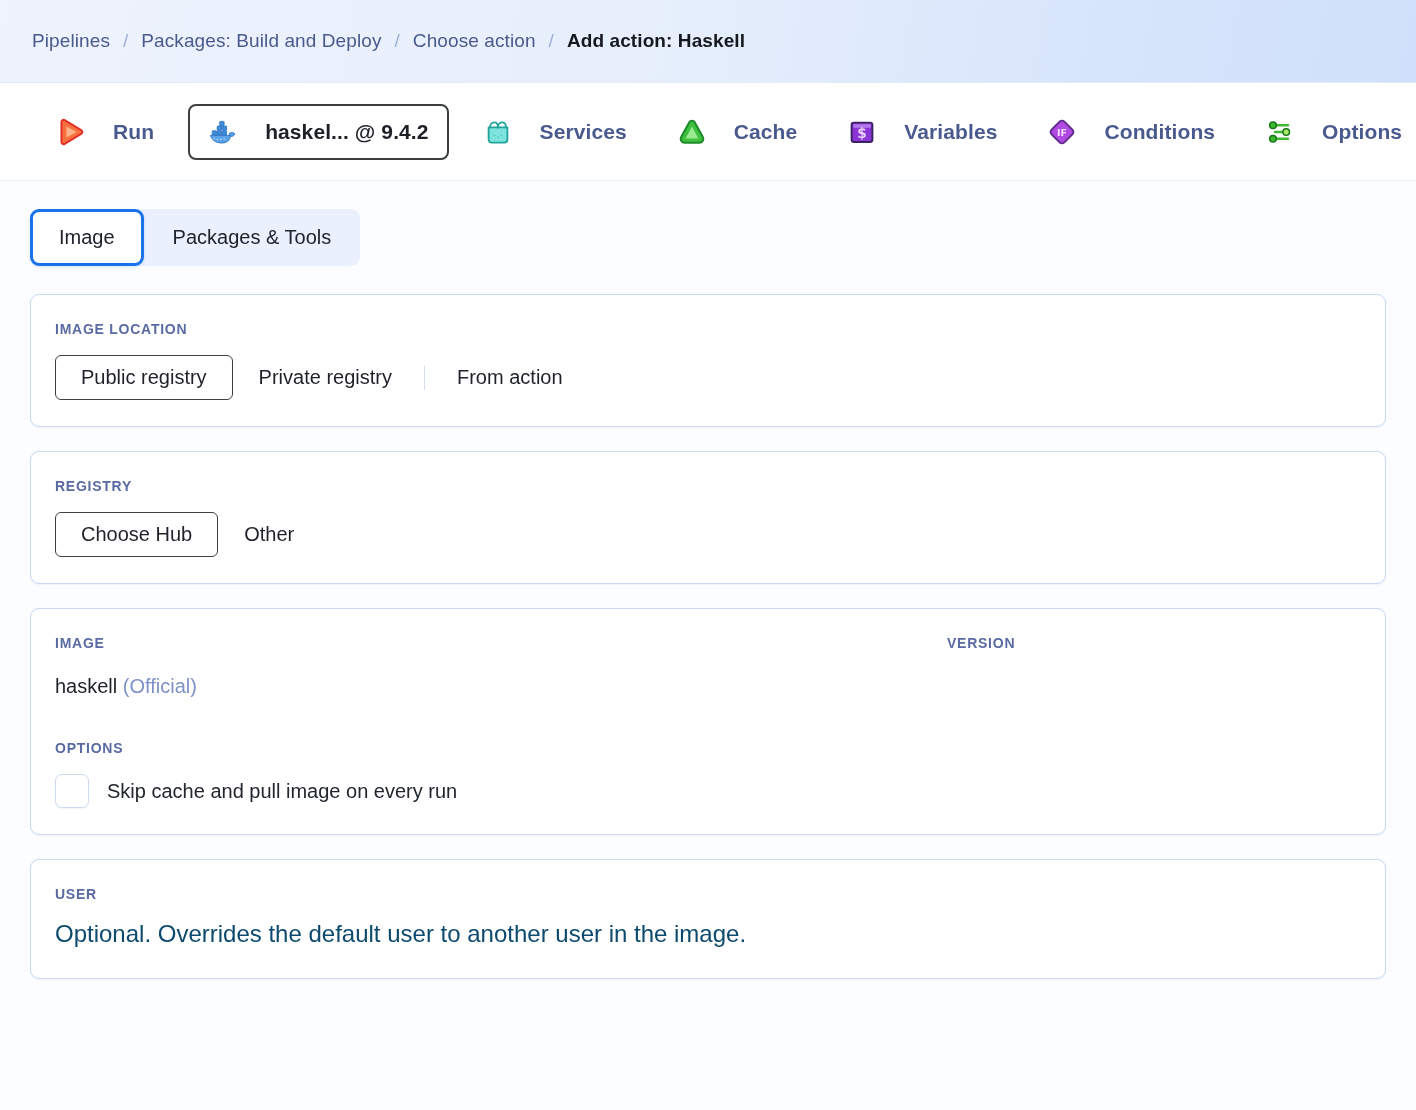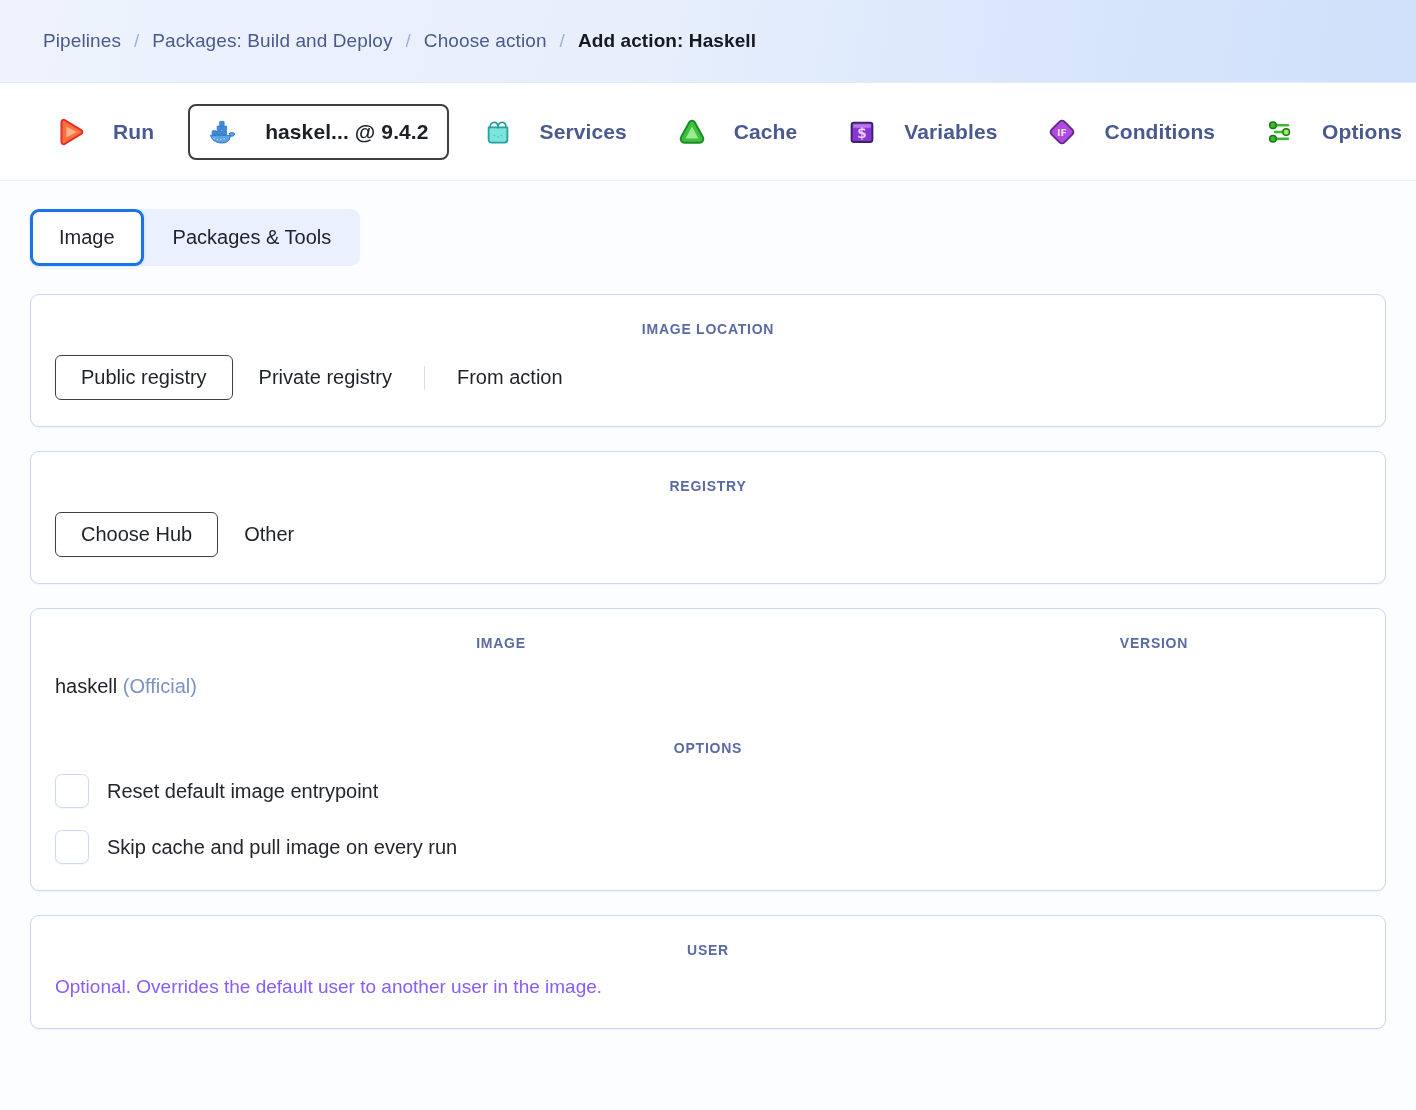--- a/index.html
+++ b/index.html
@@ -14,21 +14,21 @@
     font-family: "Liberation Sans", sans-serif;
     -webkit-font-smoothing: antialiased;
     overflow: hidden;
   }
 
   
   .breadcrumb-bar {
     height: 83px;
     display: flex;
     align-items: center;
-    padding: 0 43px;
+    padding: 0 32px;
     background: linear-gradient(100deg, #eef3fd 0%, #e7effc 45%, #d7e5fb 78%, #cfe0fa 100%);
     border-bottom: 1px solid #e3ebf8;
   }
   .crumb {
     font-size: 19px;
     color: #4a5a8f;
     white-space: nowrap;
     letter-spacing: .1px;
   }
   .crumb.link { cursor: pointer; }
@@ -127,21 +127,20 @@
     margin-bottom: 24px;
     padding: 26px 24px 26px 24px;
   }
   .card-label {
     font-size: 14px;
     letter-spacing: .75px;
     font-weight: 700;
     color: #5a6aa3;
     text-transform: uppercase;
     margin-bottom: 18px;
-    text-align: center;
   }
 
   
   .seg-row {
     display: flex;
     align-items: center;
   }
   .seg {
     font-size: 20px;
     color: #1f2229;
@@ -191,22 +190,22 @@
     border-radius: 7px;
     background: #fff;
     box-shadow: 0 1px 1px rgba(100,130,190,.07);
   }
   .cbox-label {
     font-size: 20px;
     color: #22262e;
   }
 
   .placeholder-text {
-    font-size: 19px;
-    color: #8b5cf6;
+    font-size: 24px;
+    color: #0c4a6e;
   }
   .user-card { padding-bottom: 30px; }
 </style>
 </head>
 <body>
 
 <div class="breadcrumb-bar">
   <span class="crumb link">Pipelines</span>
   <span class="crumb-sep">/</span>
   <span class="crumb link">Packages: Build and Deploy</span>
@@ -363,24 +362,20 @@
           <span class="muted-blue">(Official)</span>
         </div>
       </div>
       <div>
         <div class="card-label">Version</div>
       </div>
     </div>
 
     <div class="card-label opts-label">Options</div>
 
-    <div class="checkrow">
-      <span class="cbox"></span>
-      <span class="cbox-label">Reset default image entrypoint</span>
-    </div>
 
     <div class="checkrow">
       <span class="cbox"></span>
       <span class="cbox-label">Skip cache and pull image on every run</span>
     </div>
   </div>
 
   <div class="card user-card">
     <div class="card-label">User</div>
     <div class="placeholder-text">Optional. Overrides the default user to another user in the image.</div>

